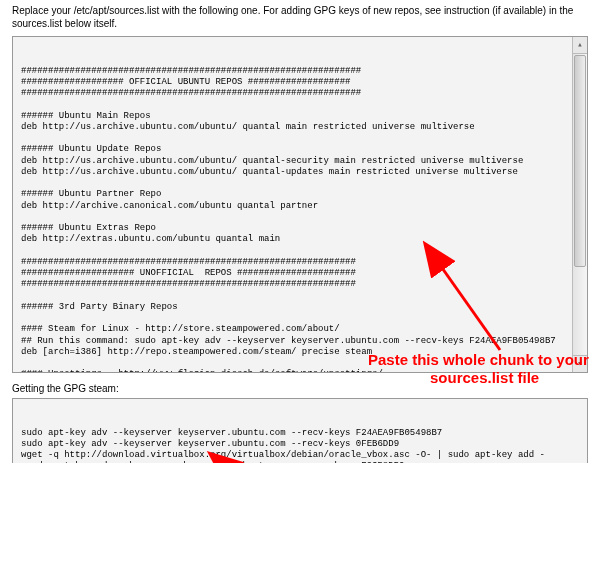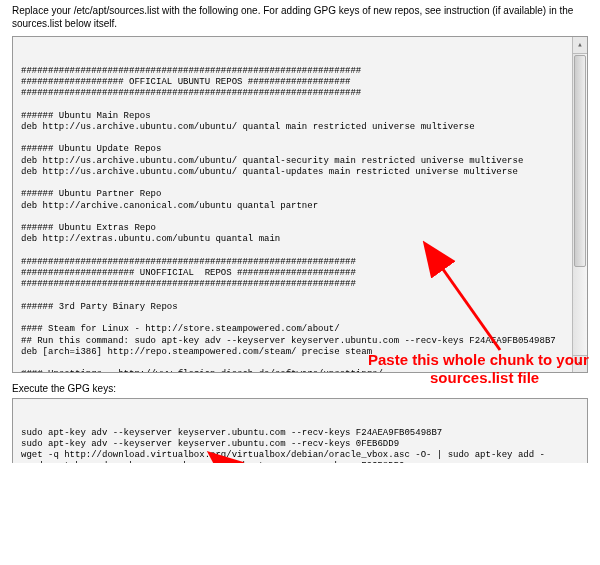--- a/index.html
+++ b/index.html
@@ -132,21 +132,21 @@
 #### Unsettings - http://www.florian-diesch.de/software/unsettings/
 ## Run this command: sudo apt-key adv --keyserver keyserver.ubuntu.com --recv-keys 0FEB6DD9
 deb http://ppa.launchpad.net/diesch/testing/ubuntu quantal main</div>
   <div class="scrollbar">
     <div class="arrow up">▴</div>
     <div class="thumb"></div>
     <div class="arrow down">▾</div>
   </div>
 </div>
 
-<div class="subhead">Execute the GPG keys:</div>
+<div class="subhead">Getting the GPG steam:</div>
 
 <div class="codebox box2">
   <div class="inner" id="gpg-content">sudo apt-key adv --keyserver keyserver.ubuntu.com --recv-keys F24AEA9FB05498B7
 sudo apt-key adv --keyserver keyserver.ubuntu.com --recv-keys 0FEB6DD9
 wget -q http://download.virtualbox.org/virtualbox/debian/oracle_vbox.asc -O- | sudo apt-key add -
  sudo apt-key adv --keyserver keyserver.ubuntu.com --recv-keys F9CB8DB0</div>
 </div>
 
 <svg class="svg-overlay" viewBox="0 0 600 565">
   <defs>

